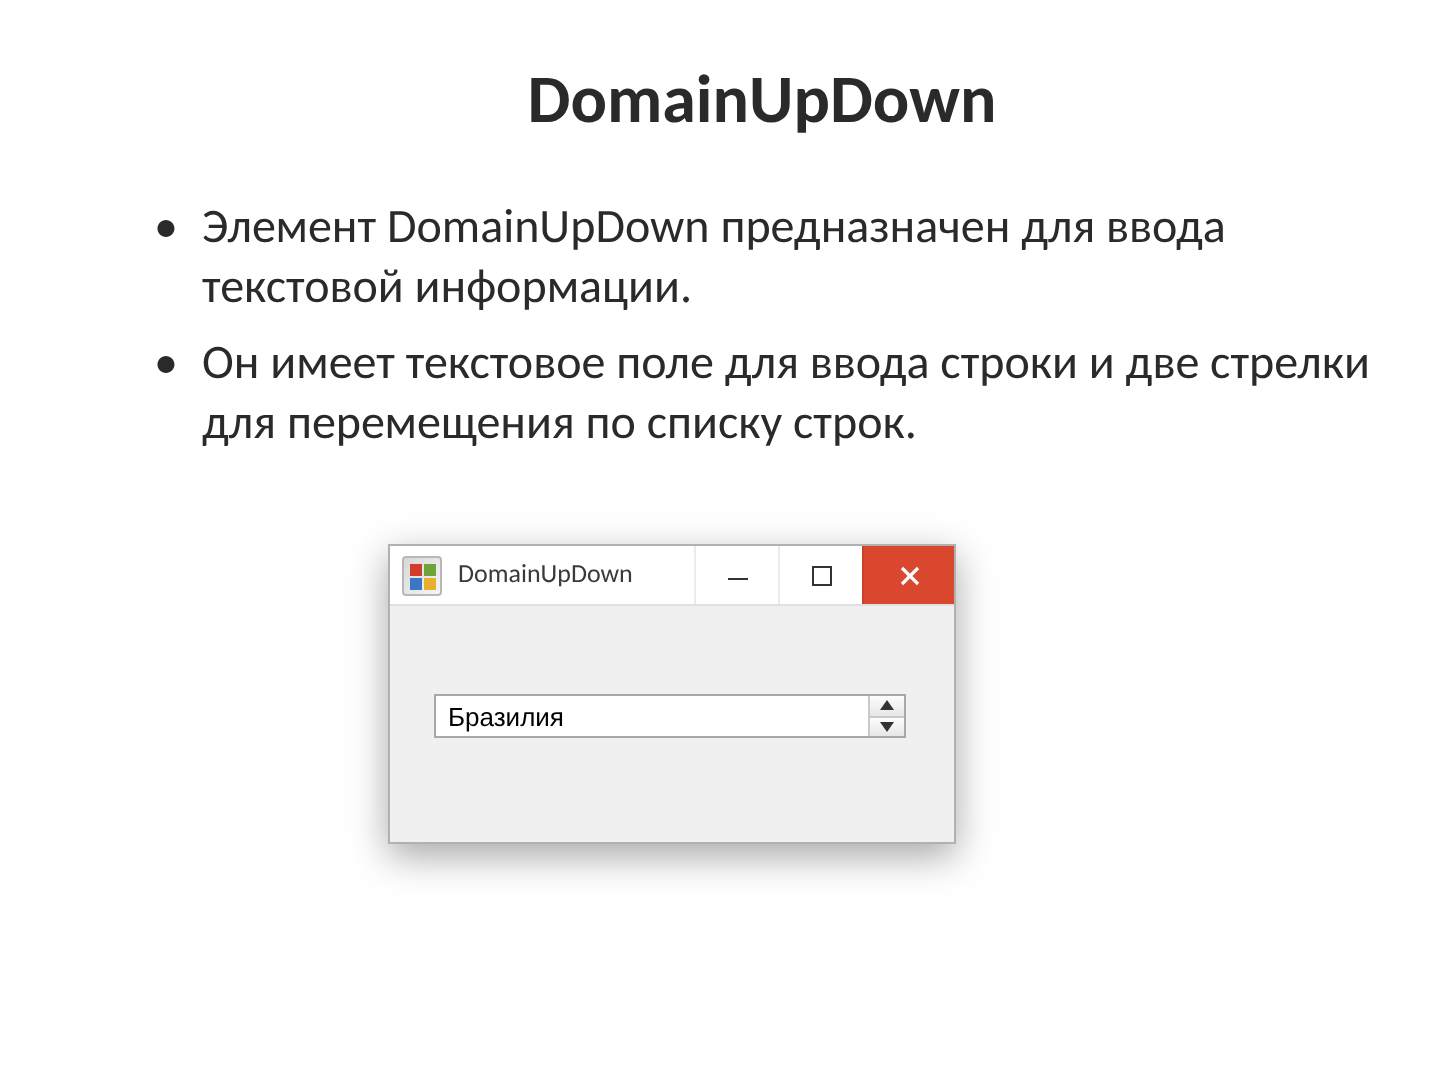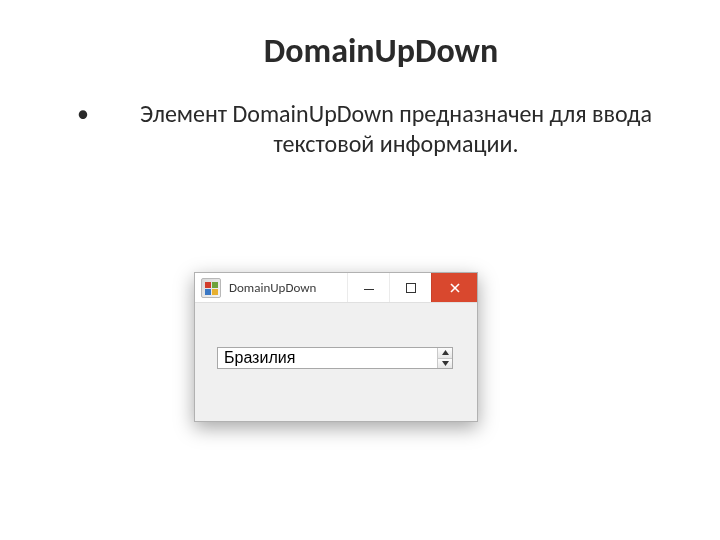--- a/index.html
+++ b/index.html
@@ -1,48 +1,49 @@
 <!DOCTYPE html>
 <html><head>
   <meta charset="utf-8">
   <style>
     * { box-sizing: border-box; margin: 0; padding: 0; }
     html, body { width: 720px; height: 540px; background: #fff; font-family: Calibri, Arial, sans-serif; color: #222; }
     .slide { width: 720px; height: 540px; position: relative; padding: 24px 50px; margin-left: 21px; }
     .title { font-size: 34px; font-weight: 700; text-align: center; color: #2a2a2a; margin-top: 6px; margin-bottom: 28px; }
     .bullets { font-size: 24px; color: #2a2a2a; line-height: 1.25; }
-    .bullets li { list-style: none; position: relative; padding-left: 30px; margin-bottom: 8px; text-align: center; }
+    .bullets li { list-style: none; position: relative; padding-left: 30px; margin-bottom: 8px; }
     .bullets li::before { content: "•"; position: absolute; left: 6px; top: 0; }
     .win-wrap { position: absolute; left: 173px; top: 272px; width: 284px; height: 150px; box-shadow: 0 6px 18px rgba(0,0,0,.35); border: 1px solid rgba(32,32,32,.35); background: #fff; }
     .titlebar { height: 30px; background: #fff; display: flex; align-items: stretch; border-bottom: 1px solid rgba(0,0,0,.12); }
     .app-icon { width: 20px; height: 20px; margin: 5px 6px 5px 6px; background: linear-gradient(135deg,#d8d8d8,#f5f5f5); border: 1px solid #b8b8b8; border-radius: 2px; position: relative; }
     .app-icon::after { content: ""; position: absolute; left: 3px; top: 3px; width: 6px; height: 6px; background: #d23c2a; box-shadow: 7px 0 0 #6ea23a, 0 7px 0 #3b78c4, 7px 7px 0 #e7b030; }
     .win-title { flex: 1; font-size: 13px; color: #3a3a3a; display: flex; align-items: center; padding-left: 2px; }
     .win-buttons { display: flex; align-items: stretch; }
     .win-btn { width: 42px; display: flex; align-items: center; justify-content: center; font-size: 11px; color: #333; border-left: 1px solid rgba(0,0,0,.08); cursor: default; }
     .win-btn.min span { width: 10px; height: 1.5px; background: #333; display: block; margin-top: 4px; }
     .win-btn.max span { width: 10px; height: 10px; border: 1.5px solid #333; display: block; }
     .win-btn.close { background: #d9482e; color: #fff; width: 46px; }
     .win-btn.close svg { width: 12px; height: 12px; }
     .client { position: relative; width: 100%; height: calc(100% - 30px); background: #f0f0f0; }
     .dud { position: absolute; left: 22px; top: 44px; width: 236px; height: 22px; display: flex; background: #fff; border: 1px solid #a8a8a8; }
-    .dud-input { flex: 1; border: none; outline: none; font-size: 16px; font-family: Tahoma, Arial, sans-serif; padding: 2px 6px; background: #fff; }
+    .dud-input { flex: 1; border: none; outline: none; font-size: 13px; font-family: Tahoma, Arial, sans-serif; padding: 2px 6px; background: #fff; }
     .spinner { width: 18px; display: flex; flex-direction: column; border-left: 1px solid #c9c9c9; }
     .spin-btn { flex: 1; display: flex; align-items: center; justify-content: center; background: linear-gradient(#fdfdfd,#e6e6e6); cursor: default; }
     .spin-btn + .spin-btn { border-top: 1px solid #c9c9c9; }
     .spin-btn svg { width: 7px; height: 5px; display: block; }
     .spin-btn polygon { fill: #333; }
   </style>
 </head>
 <body>
 
 <div class="slide">
   <h1 class="title">DomainUpDown</h1>
   <ul class="bullets">
     <li>Элемент DomainUpDown предназначен для ввода текстовой информации.</li>
+    <li>Он имеет текстовое поле для ввода строки и две стрелки для перемещения по списку строк.</li>
   </ul>
 
   <div class="win-wrap">
     <div class="titlebar">
       <div class="app-icon"></div>
       <div class="win-title">DomainUpDown</div>
       <div class="win-buttons">
         <div class="win-btn min" title="Свернуть">
           <span></span>
         </div>

